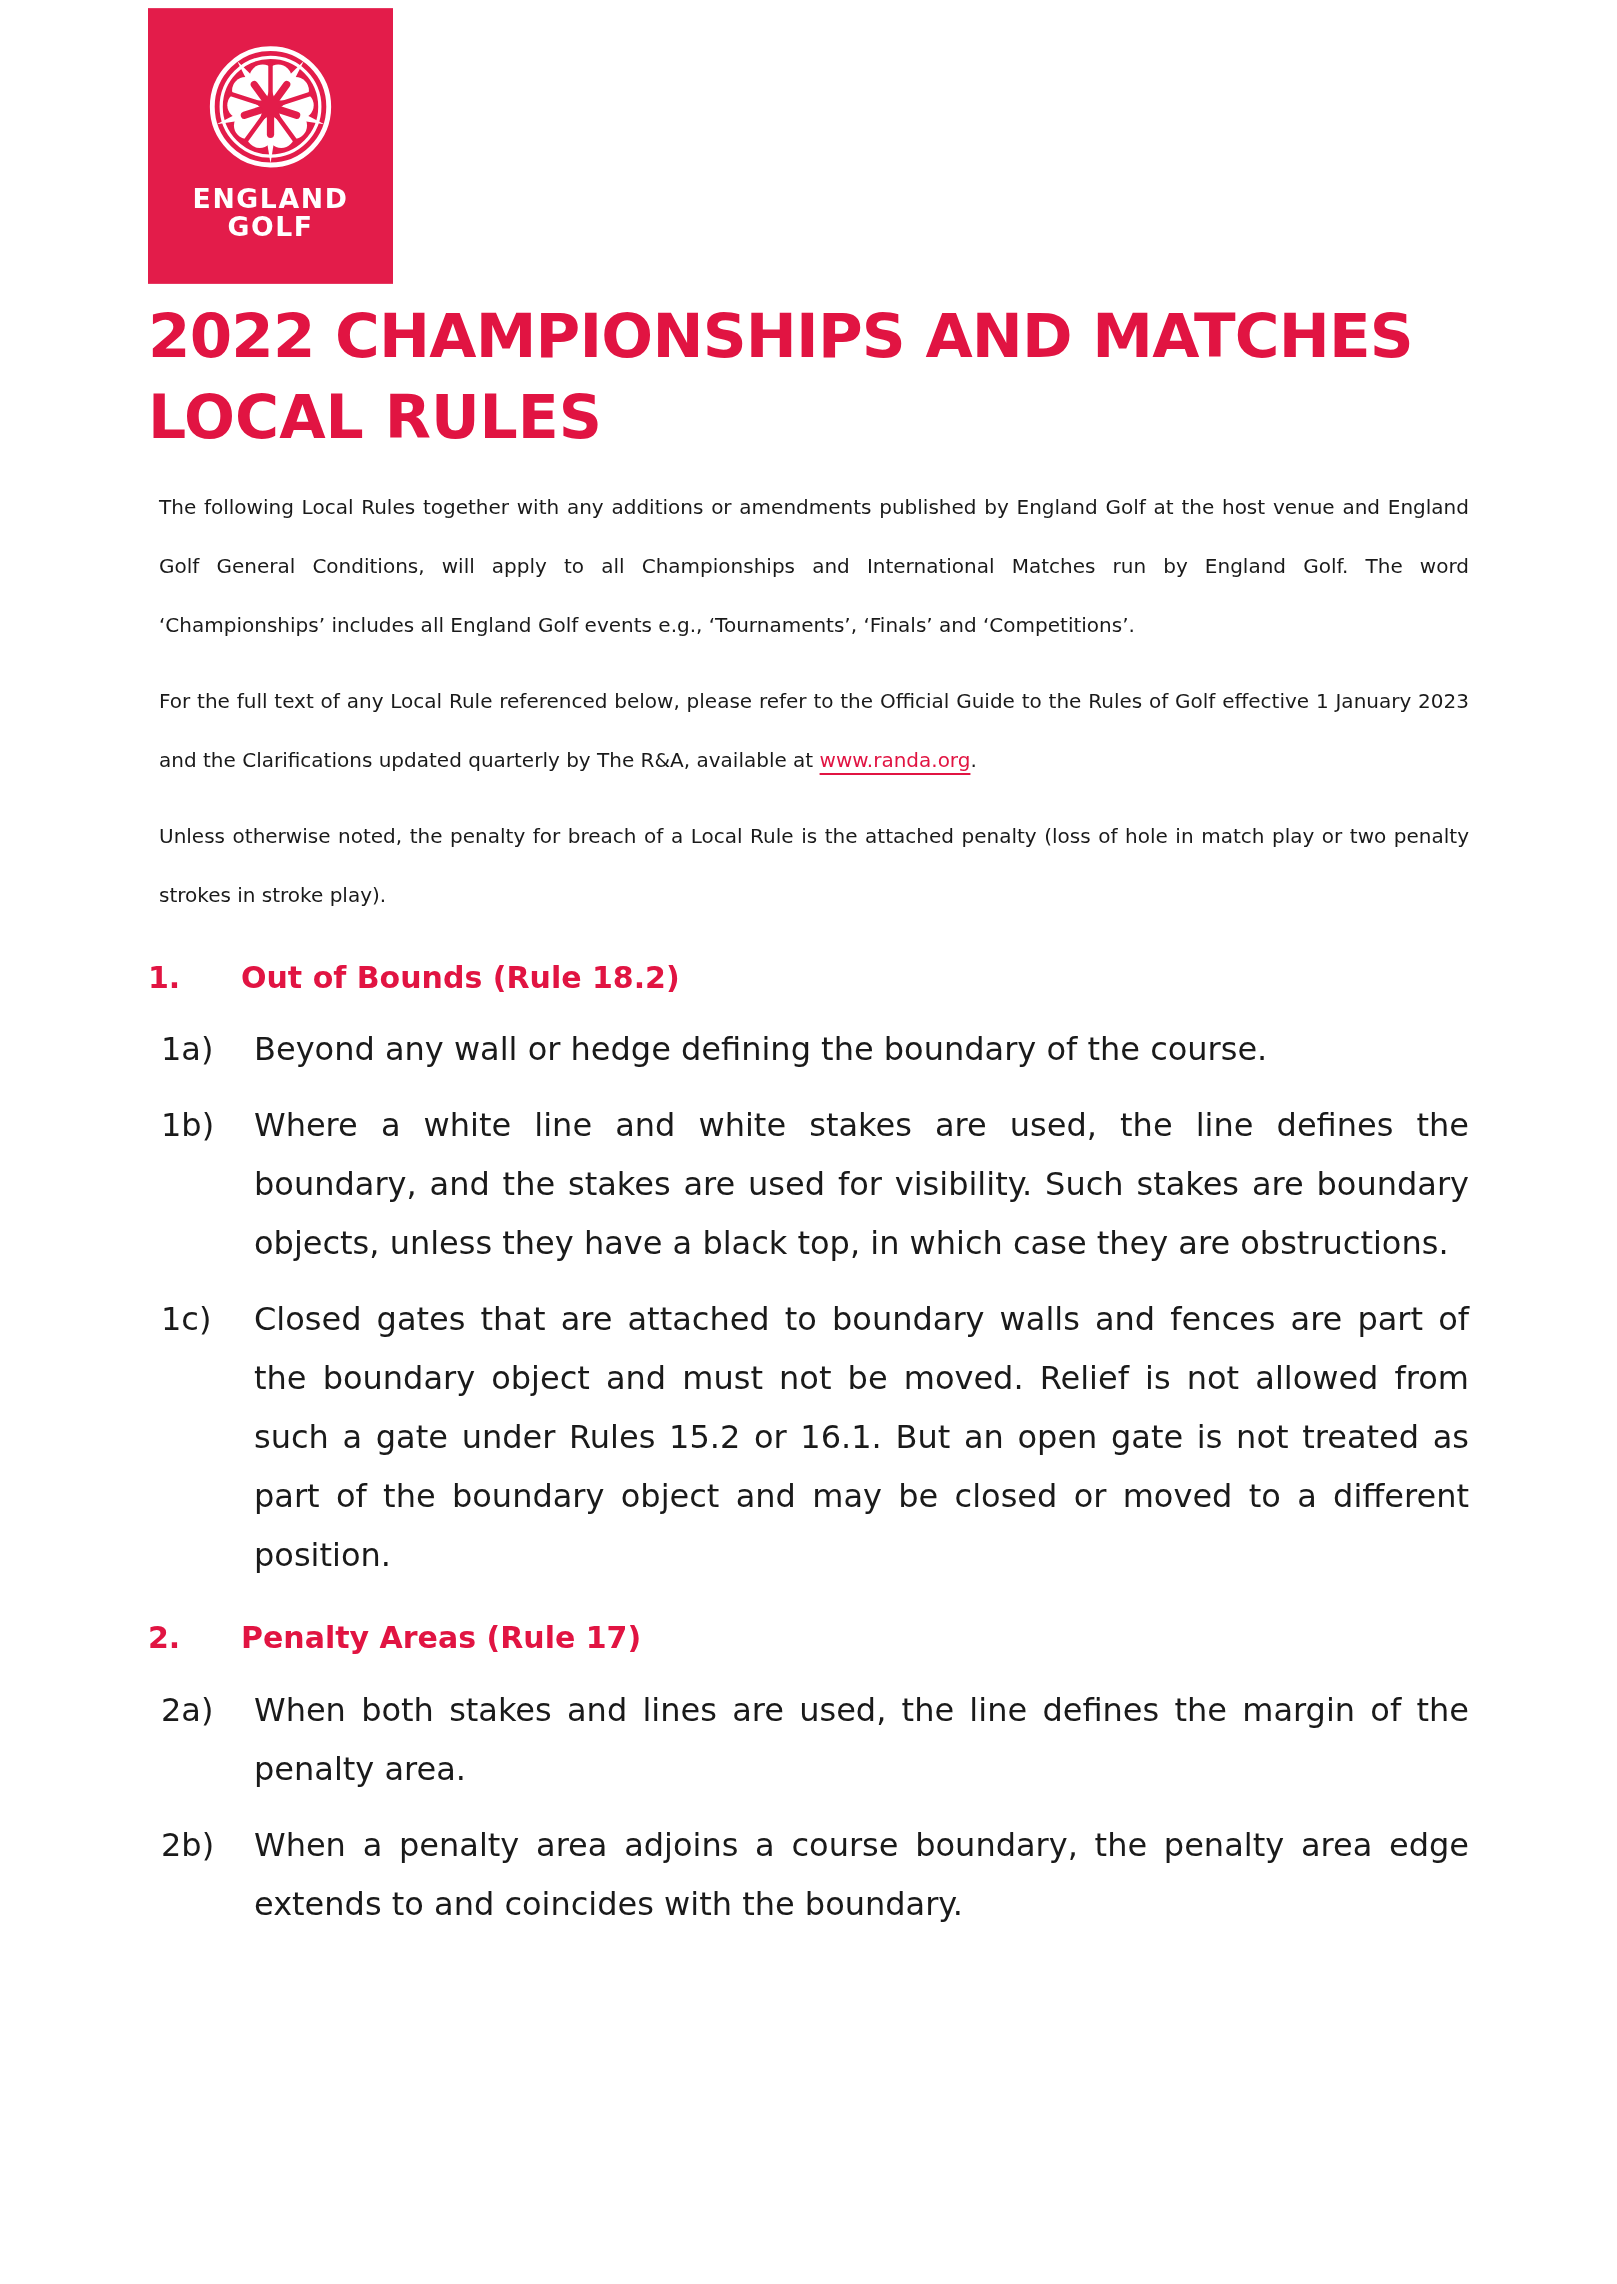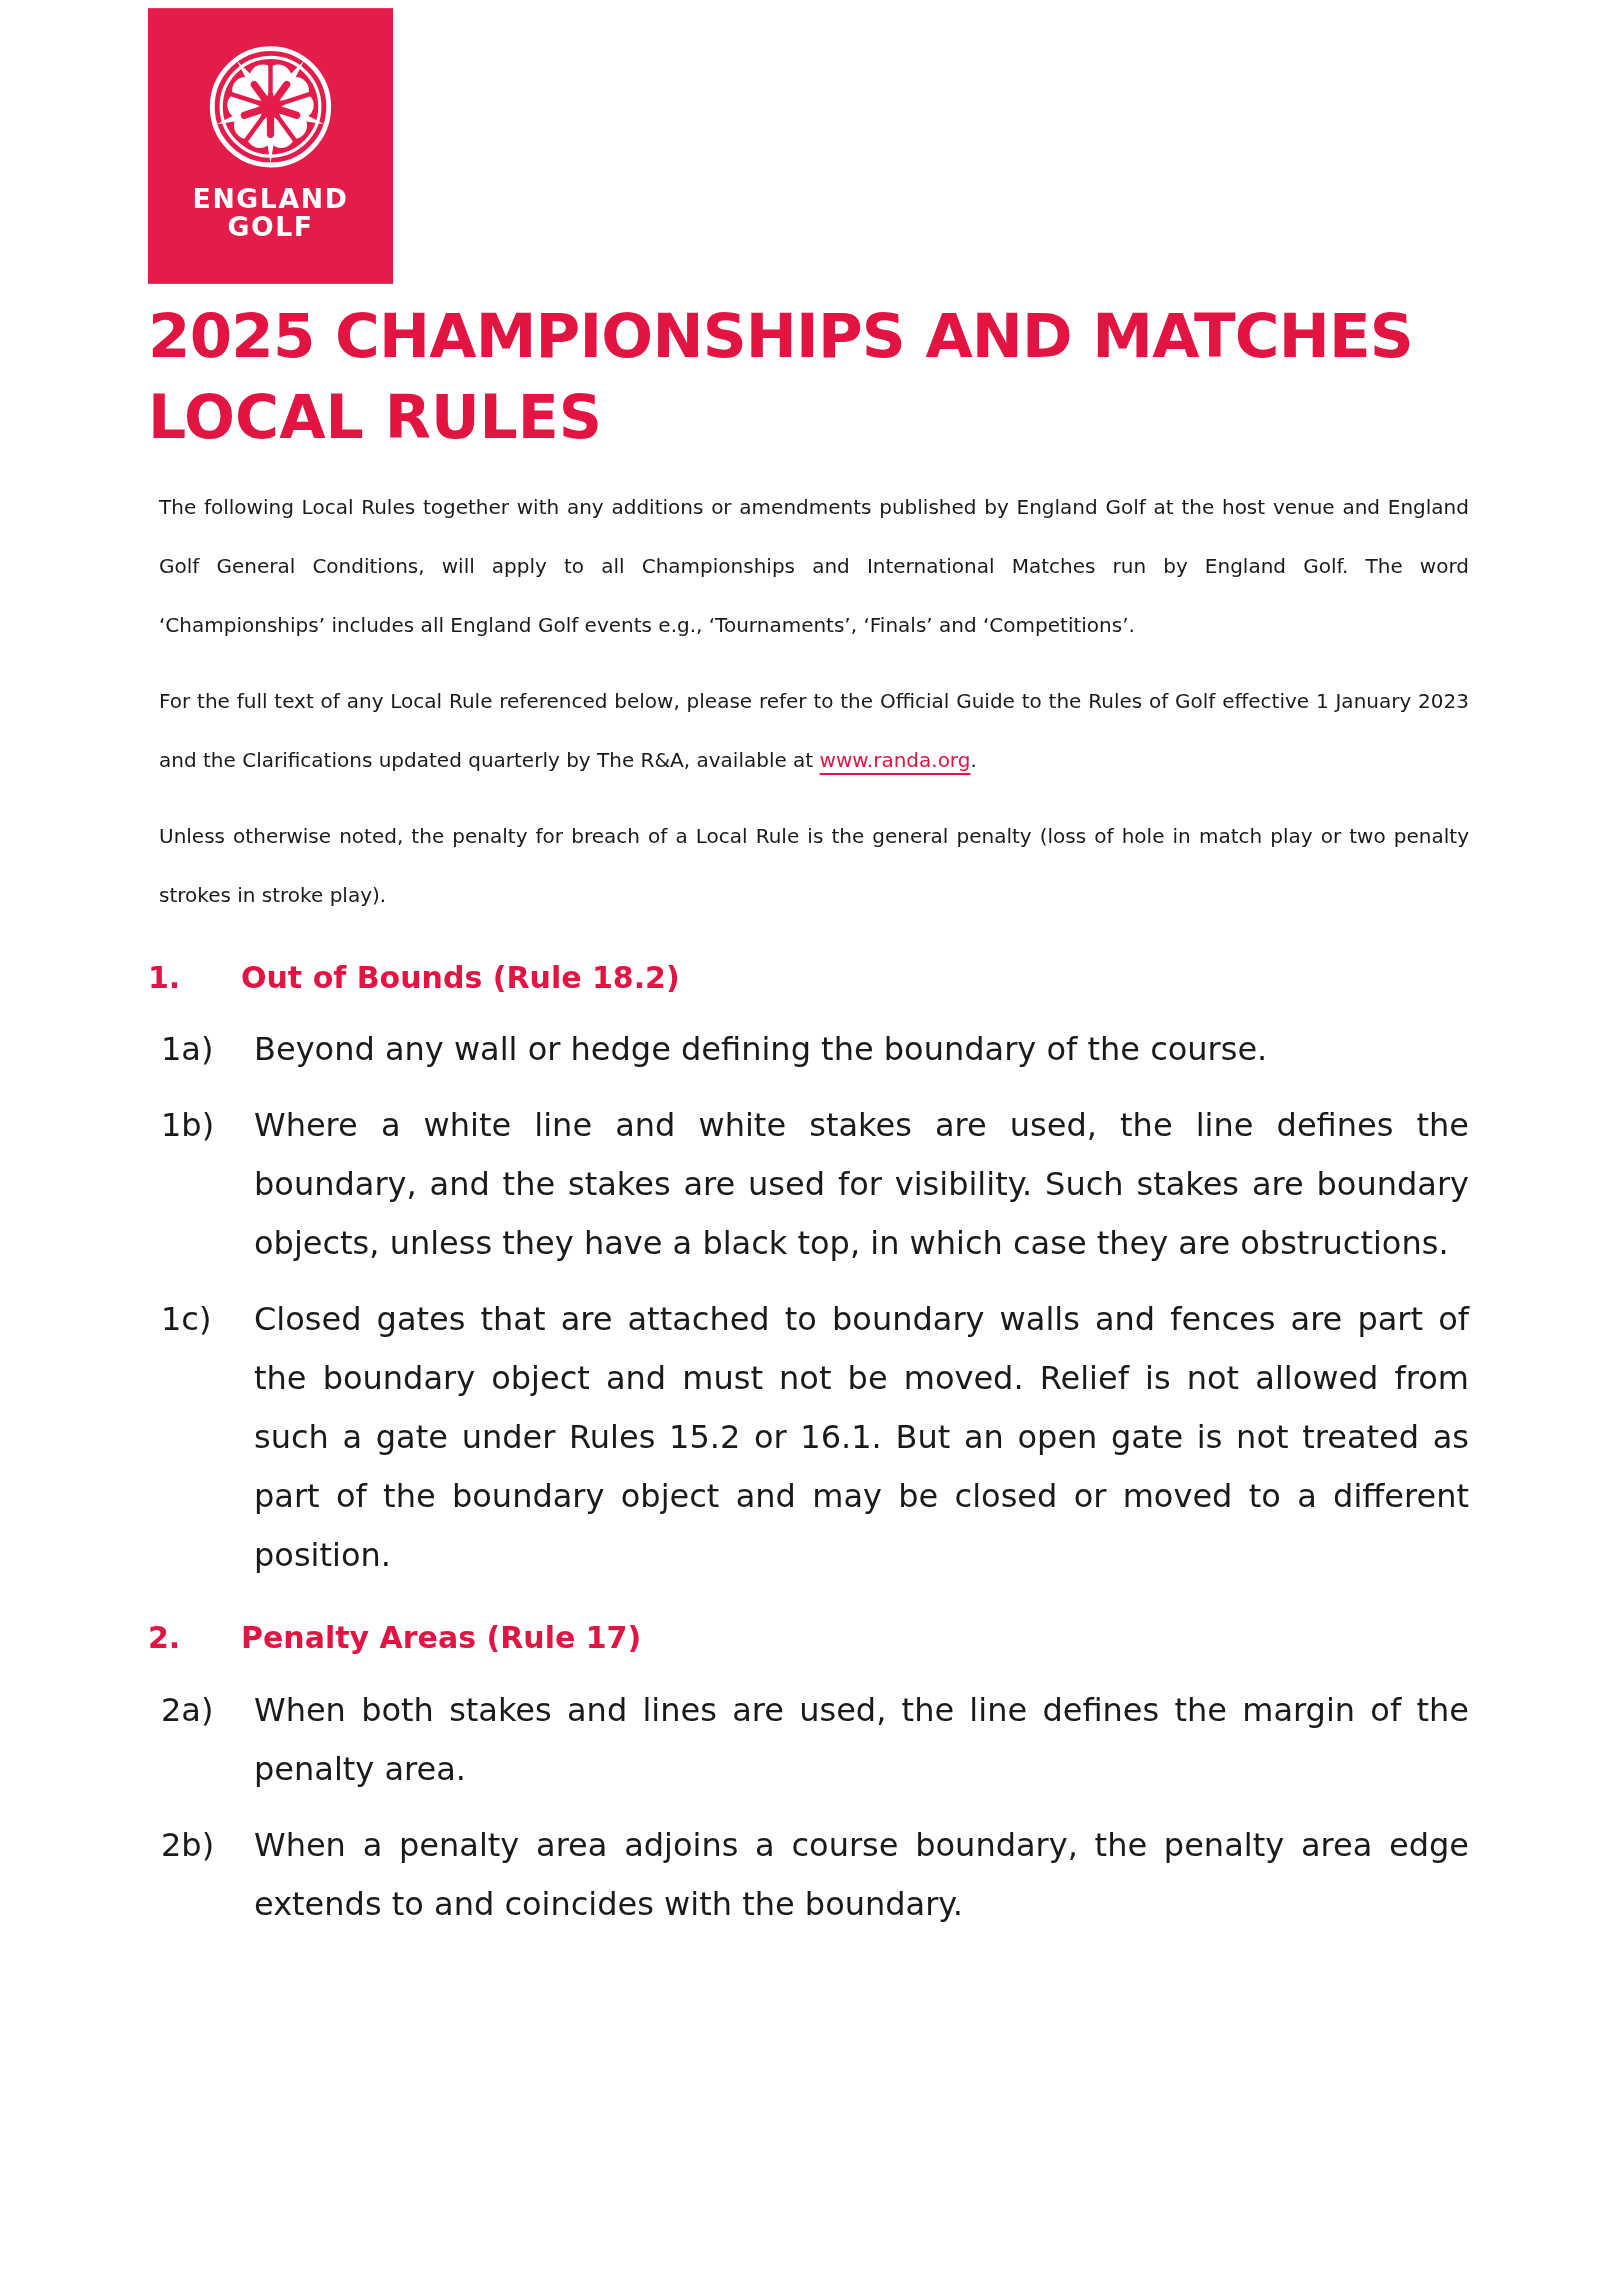--- a/index.html
+++ b/index.html
@@ -109,28 +109,28 @@
           <line x1="8.2" y1="11.3" x2="31.8" y2="43.7"></line>
           <line x1="13.3" y1="-4.3" x2="51.4" y2="-16.7"></line>
         </g>
 
         <polygon fill="#E31C4A" points="0,-24 -5.9,-8.1 -22.8,-7.4 -9.5,3.1 -14.1,19.4 0,10 14.1,19.4 9.5,3.1 22.8,-7.4 5.9,-8.1"></polygon>
       </g>
       <text x="151.5" y="247" text-anchor="middle" fill="#ffffff" font-size="33" font-weight="bold" letter-spacing="2">ENGLAND</text>
       <text x="151.5" y="282" text-anchor="middle" fill="#ffffff" font-size="33" font-weight="bold" letter-spacing="2">GOLF</text>
     </svg>
 
-    <h1 class="doc-title">2025 CHAMPIONSHIPS AND MATCHES</h1>
+    <h1 class="doc-title">2022 CHAMPIONSHIPS AND MATCHES</h1>
     <h2 class="doc-subtitle">LOCAL RULES</h2>
 
     <p class="body-par">The following Local Rules together with any additions or amendments published by England Golf at the host venue and England Golf General Conditions, will apply to all Championships and International Matches run by England Golf. The word ‘Championships’ includes all England Golf events e.g., ‘Tournaments’, ‘Finals’ and ‘Competitions’.</p>
 
     <p class="body-par"><span>For the full text of any Local Rule referenced below, please refer to the Official Guide to the Rules of Golf effective 1 January 2023 and the Clarifications updated quarterly by The R&amp;A, available at </span><a class="doc-link" href="#">www.randa.org</a><span>.</span></p>
 
-    <p class="body-par">Unless otherwise noted, the penalty for breach of a Local Rule is the general penalty (loss of hole in match play or two penalty strokes in stroke play).</p>
+    <p class="body-par">Unless otherwise noted, the penalty for breach of a Local Rule is the attached penalty (loss of hole in match play or two penalty strokes in stroke play).</p>
 
     <div class="sec-heading">
       <span>1.</span>
       <span>Out of Bounds (Rule 18.2)</span>
     </div>
 
     <div class="rule-item">
       <span class="rule-label">1a)</span>
       <span class="rule-text">Beyond any wall or hedge defining the boundary of the course.</span>
     </div>

